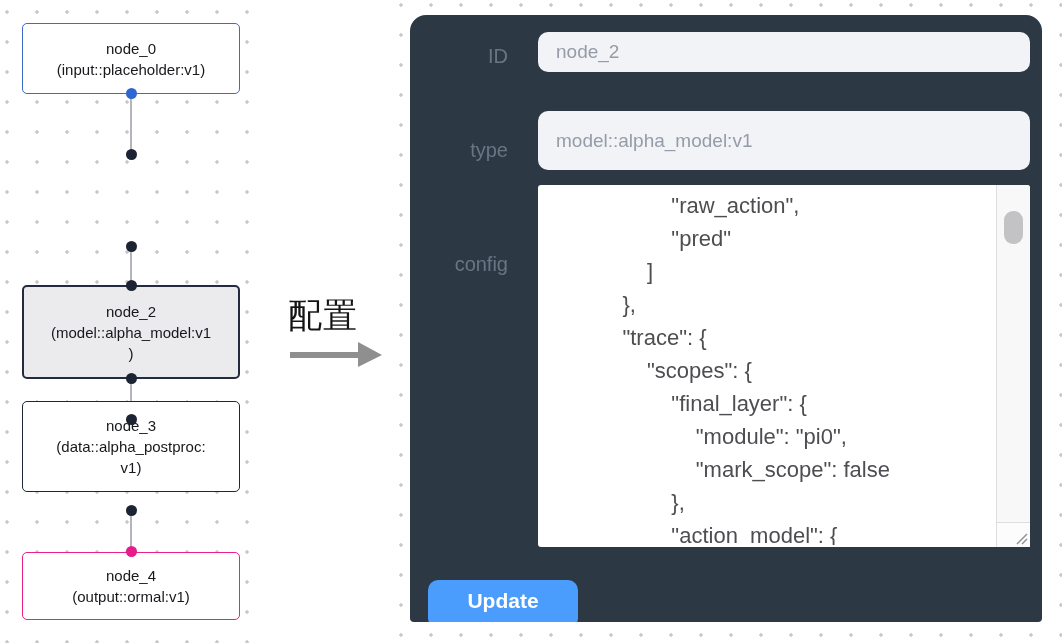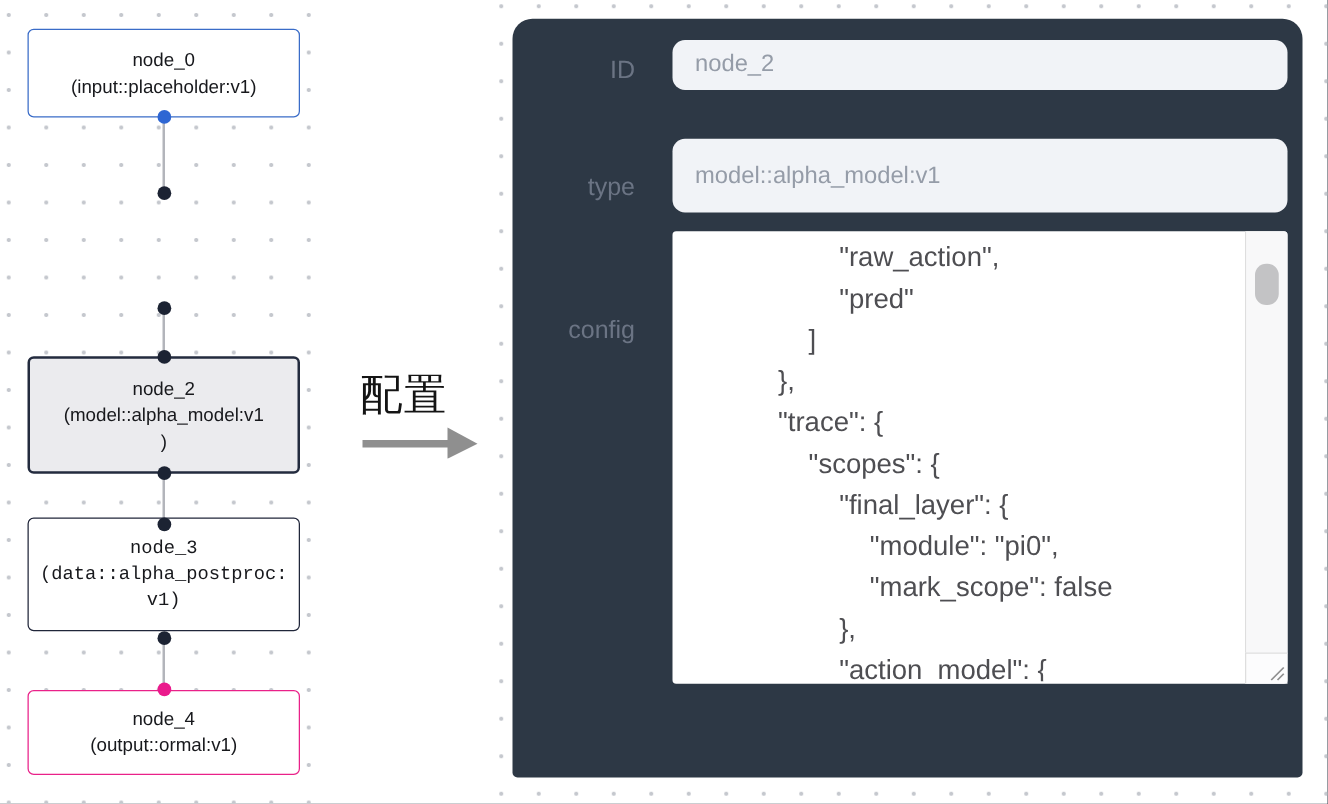--- a/index.html
+++ b/index.html
@@ -17,21 +17,21 @@
   .node {
     position:absolute; left:22px; width:218px; background:#ffffff;
     border:1.5px solid #20263a; border-radius:5px;
     display:flex; align-items:center; justify-content:center;
     text-align:center; font-size:15px; line-height:21px; font-weight:500;
     color:#17181c; white-space:pre-line; padding:2px 6px; cursor:pointer;
   }
   .node-0 { top:23px;  height:71px; border-color:#3a6cc8; }
   .node-1 { top:155px; height:92px; }
   .node-2 { top:285px; height:94px; border-width:2.5px; border-color:#232b3e; background:#ebebee; }
-  .node-3 { top:414px; height:91px;font-family:Liberation Mono, monospace; }
+  .node-3 { top:401px; height:91px; }
   .node-4 { top:552px; height:68px; border-color:#e92189; }
   .edge { position:absolute; left:130px; width:2px; background:#b3b5bb; }
   .edge-0 { top:94px;  height:61px; }
   .edge-1 { top:246px; height:40px; }
   .edge-2 { top:378px; height:42px; }
   .edge-3 { top:510px; height:42px; }
   .handle { position:absolute; left:126px; width:11px; height:11px; border-radius:50%; background:#1c2333; cursor:crosshair; }
   .handle.blue { background:#2e66d3; }
   .handle.pink { background:#ea1a8c; }
   .h-n0b { top:88px; }  .h-n1t { top:149px; } .h-n1b { top:241px; }
@@ -152,14 +152,15 @@
         <div class="config-thumb"></div>
       </div>
       <div class="config-corner">
         <svg class="resize-grip" width="15" height="15" viewBox="0 0 15 15">
           <path d="M14 4 L4 14" stroke="#8f8f8f" stroke-width="1.4" fill="none"></path>
           <path d="M14 9 L9 14" stroke="#8f8f8f" stroke-width="1.4" fill="none"></path>
         </svg>
       </div>
     </div>
 
+    <button class="update-btn">Update</button>
   </div>
 </div>
 
 </body></html>

